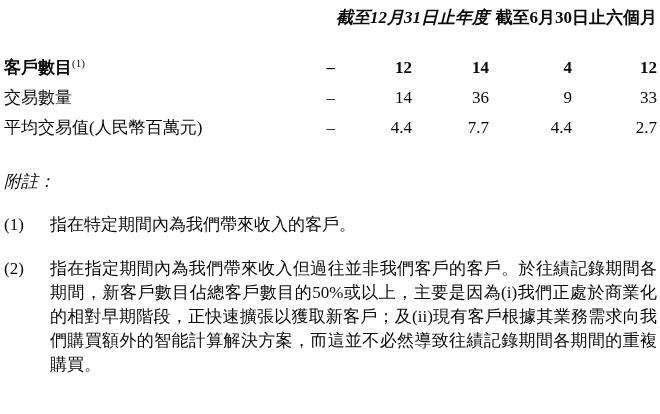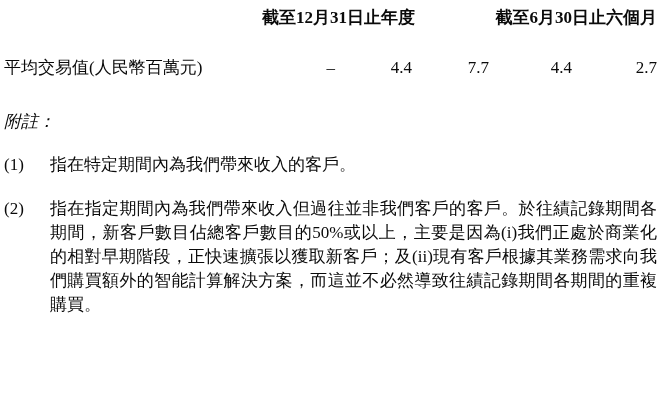--- a/index.html
+++ b/index.html
@@ -21,21 +21,21 @@
   }
   table.fin-table td {
     padding: 0;
     font-size: 17px;
     line-height: 22px;
     vertical-align: top;
     overflow: visible;
     white-space: nowrap;
   }
   tr.group-row td { font-weight: bold; padding-top: 5px; }
-  tr.group-row td.center { text-align: left; }
+  tr.group-row td.center { text-align: right; font-style: italic; }
   tr.group-row td.right { text-align: right; }
   tr.year-row td { font-weight: bold; padding-top: 10px; text-align: right; }
   tr.spacer-row td { height: 28px; }
   tr.data-row td { height: 30px; }
   td.num { text-align: right; }
   tr.bold-row td { font-weight: bold; }
   tr.bold-row sup { font-weight: normal; }
   td.lbl { text-align: left; }
   tr.italic-label td.lbl { }
   sup.fn {
@@ -67,20 +67,36 @@
     </colgroup>
     <tbody>
       <tr class="group-row">
         <td class="lbl"></td>
         <td class="center" colspan="3">截至12月31日止年度</td>
         <td class="right" colspan="2">截至6月30日止六個月</td>
       </tr>
       <tr class="spacer-row">
         <td colspan="6"></td>
       </tr>
+      <tr class="data-row bold-row">
+        <td class="lbl"><span>客戶數目</span><sup class="fn">(1)</sup></td>
+        <td class="num">–</td>
+        <td class="num">12</td>
+        <td class="num">14</td>
+        <td class="num">4</td>
+        <td class="num">12</td>
+      </tr>
+      <tr class="data-row">
+        <td class="lbl"><span>交易數量</span></td>
+        <td class="num">–</td>
+        <td class="num">14</td>
+        <td class="num">36</td>
+        <td class="num">9</td>
+        <td class="num">33</td>
+      </tr>
       <tr class="data-row italic-label">
         <td class="lbl"><span>平均交易值(人民幣百萬元)</span></td>
         <td class="num">–</td>
         <td class="num">4.4</td>
         <td class="num">7.7</td>
         <td class="num">4.4</td>
         <td class="num">2.7</td>
       </tr>
     </tbody>
   </table>

